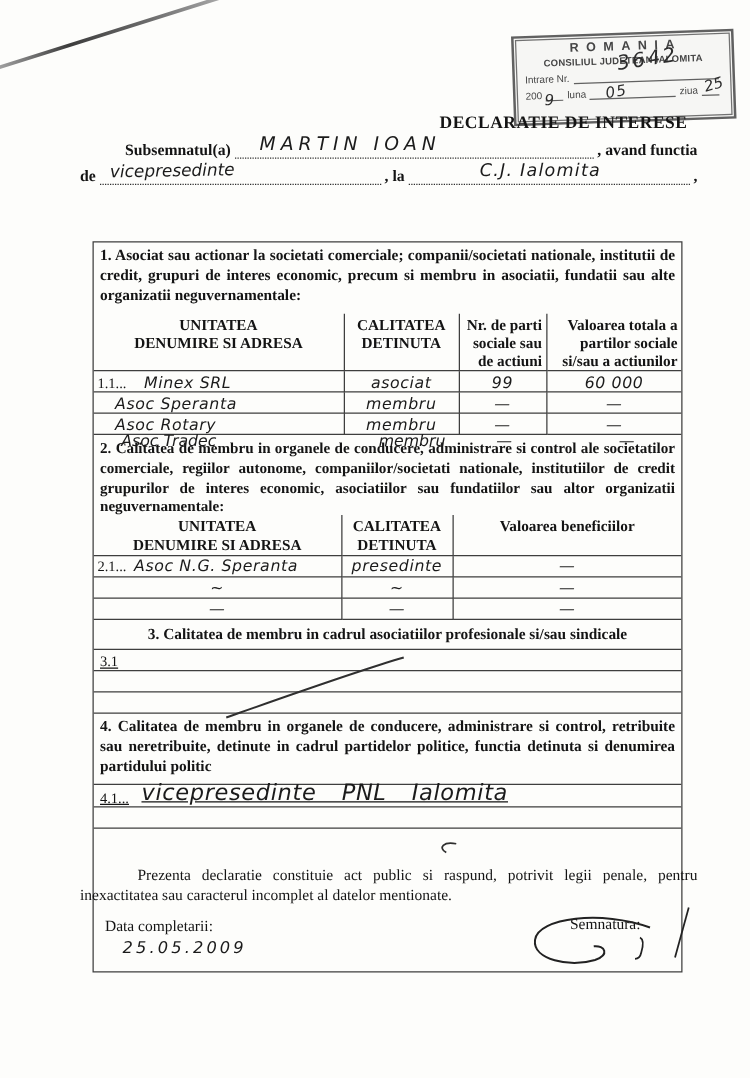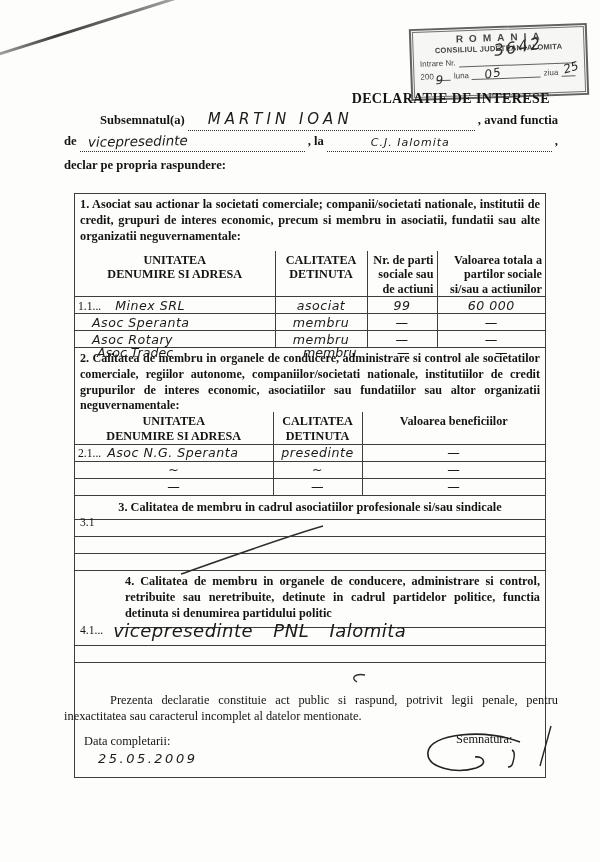--- a/index.html
+++ b/index.html
@@ -28,54 +28,54 @@
   .blankline { flex:1; border-bottom:1px solid rgba(70,70,70,.85); height:8px; margin:0 3px; }
   .blankline.small { flex:0 0 14px; }
   .stamp-hw { position:absolute; font-family:"DejaVu Sans",sans-serif; font-style:italic; color:#2c2c2c; }
   .hw-nr   { left:84px; top:12px; font-size:16px; transform:rotate(-7deg); letter-spacing:2px; }
   .hw-year { left:25px; top:45px; font-size:12px; }
   .hw-month{ left:74px; top:40px; font-size:12px; transform:rotate(-8deg); letter-spacing:1px; }
   .hw-day  { left:153px; top:37px; font-size:12px; transform:rotate(-14deg); }
   
   .title { position:absolute; left:60px; top:91px; width:490px; text-align:right; font-weight:bold; font-size:14px; letter-spacing:.4px; }
   .intro { position:absolute; left:64px; top:110px; width:494px; font-weight:bold; font-size:12.6px; }
-  .intro-line { display:flex; align-items:flex-end; line-height:1.65; white-space:nowrap; }
+  .intro-line { display:flex; align-items:center; line-height:1.65; white-space:nowrap; }
   .dots { flex:1; position:relative; border-bottom:1.7px dotted #2f2f2f; height:.95em; margin:0 3px; min-width:30px; }
   .hw { font-family:"DejaVu Sans",sans-serif; font-style:italic; font-weight:normal; color:#1b1b1b; }
   .hw-over { position:absolute; bottom:-2px; white-space:nowrap; }
   .declar { margin-top:3px; }
   
   .bigbox {
     position:absolute; left:74px; top:193px; width:472px; height:585px;
     border:1.5px solid #3e3e3e; box-sizing:border-box;
     display:flex; flex-direction:column; font-size:12.3px;
   }
   .para { font-weight:bold; text-align:justify; padding:3px 5px 0 5px; line-height:1.3; box-sizing:border-box; }
   .s1para { height:57px; }
   .s2para { height:64px; font-size:12.1px; }
-  .s4para { height:57px; border-bottom:1.3px solid #3e3e3e;margin-left:45px; }
+  .s4para { height:57px; border-bottom:1.3px solid #3e3e3e; }
   table { border-collapse:collapse; width:100%; table-layout:fixed; }
   th,td { border:1.3px solid #3e3e3e; padding:0 3px; box-sizing:border-box; overflow:visible; }
   th:first-child, td:first-child { border-left:none; }
   th:last-child,  td:last-child  { border-right:none; }
   thead th { border-top:none; }
   th { font-weight:bold; font-size:12.2px; line-height:1.18; white-space:pre-line; vertical-align:top; padding-top:2px; text-align:center; }
   th.la { text-align:right; }
   .t1 thead tr { height:44px; }
   .t1 tbody tr, .t2 tbody tr { height:17px; }
   .t2 thead tr { height:32px; }
   td { font-size:11.6px; vertical-align:middle; }
   td.c { text-align:center; }
   td .hw { font-size:12.6px; letter-spacing:.5px; }
   .prefix { font-size:11.6px; }
   .ml { margin-left:14px; }
   .overflow-row { position:absolute; left:0; top:151px; width:472px; height:16px; pointer-events:none; }
   .overflow-row .hw { position:absolute; font-size:12.6px; }
   .s3title { height:24px; border-bottom:1.3px solid #3e3e3e; font-weight:bold; padding:4px 5px 0 5px; box-sizing:border-box;text-align:center; }
-  .srow { height:17px; border-bottom:1.3px solid #3e3e3e; padding:1px 5px 12px 5px; box-sizing:border-box; display:flex; align-items:center; }
+  .srow { height:17px; border-bottom:1.3px solid #3e3e3e; padding:1px 5px 0 5px; box-sizing:border-box; display:flex; align-items:flex-end;text-decoration:underline; }
   .sempty { height:16px; border-bottom:1.3px solid #3e3e3e; }
   .sempty.last { flex:1; border-bottom:none; }
   .s4row { height:18px; }
   .s4value { margin-left:10px; font-size:18px; word-spacing:14px; letter-spacing:.5px; }
   .boxmark { position:absolute; }
   
   .closing { position:absolute; left:64px; top:692px; width:494px; font-size:12.4px; line-height:1.32; text-align:justify; text-indent:46px; }
   .datelabel { position:absolute; left:84px; top:734px; font-size:12.4px; }
   .datevalue { position:absolute; left:98px; top:751px; font-size:13px; letter-spacing:2.5px; }
   .siglabel { position:absolute; left:456px; top:732px; font-size:12.4px; }
@@ -122,25 +122,24 @@
       </span>
       <span>, avand functia</span>
     </div>
     <div class="intro-line">
       <span>de</span>
       <span class="dots">
         <span class="hw hw-over" style="left:8px; font-size:13.5px; transform:rotate(-1deg);">vicepresedinte</span>
       </span>
       <span>, la</span>
       <span class="dots">
-        <span class="hw hw-over" style="left:44px; font-size:11px; letter-spacing:1px;">C.J. Ialomita</span>
+        <span class="hw hw-over" style="left:57px; font-size:14px; letter-spacing:1px;">C.J. Ialomita</span>
       </span>
       <span>,</span>
     </div>
-    <div class="intro-line declar">declar pe propria raspundere:</div>
   </div>
 
   <div class="bigbox">
 
     <div class="para s1para">1. Asociat sau actionar la societati comerciale; companii/societati nationale, institutii de credit, grupuri de interes economic, precum si membru in asociatii, fundatii sau alte organizatii neguvernamentale:</div>
 
     <table class="t1">
       <colgroup>
           <col style="width:200px">
           <col style="width:92px">

